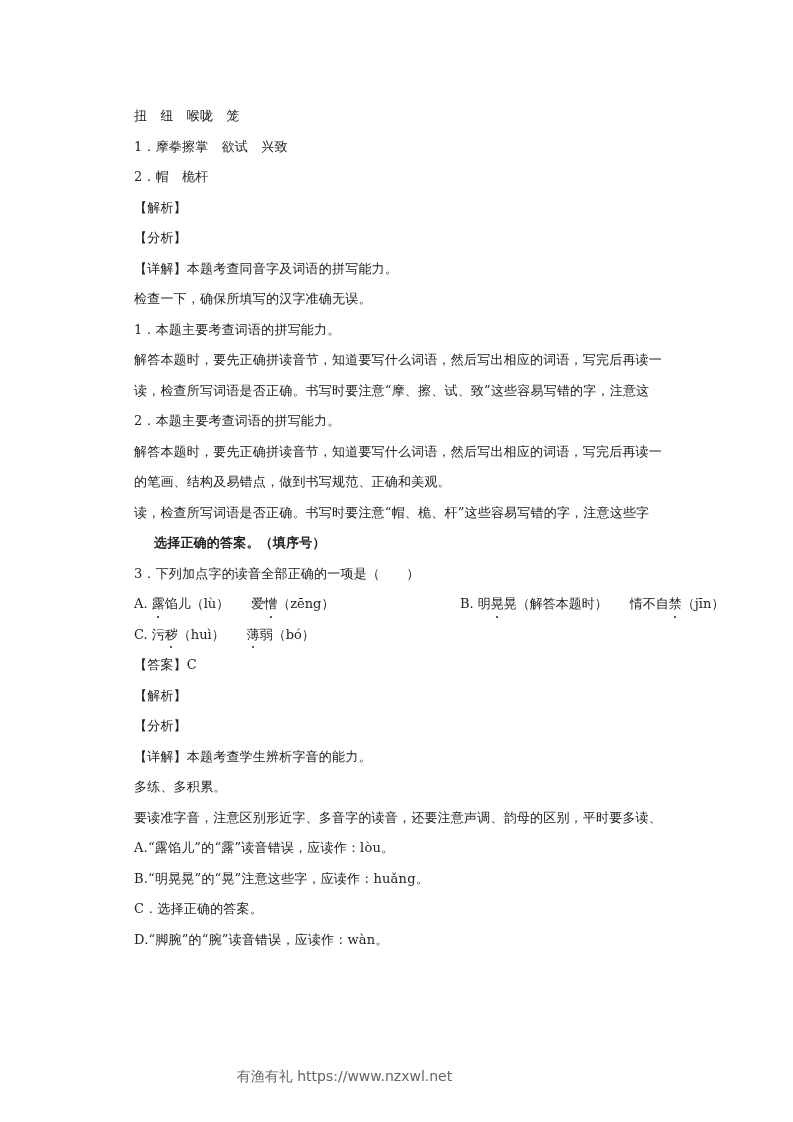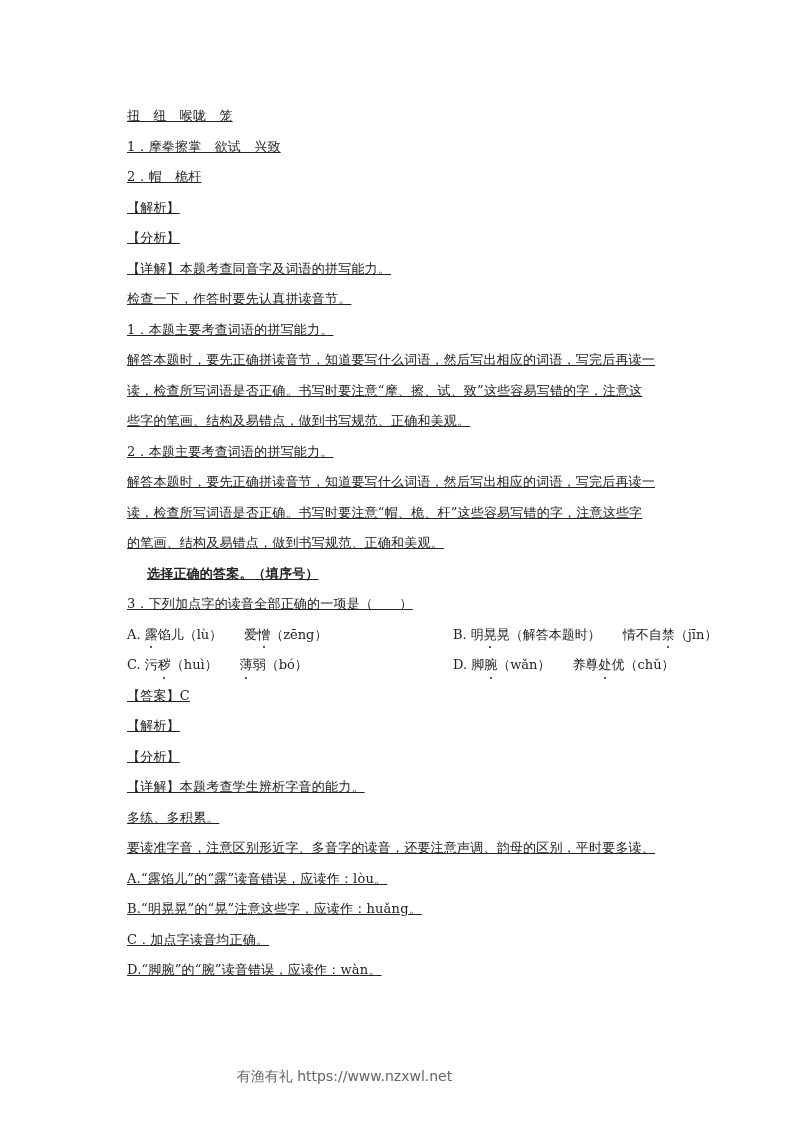--- a/index.html
+++ b/index.html
@@ -1,18 +1,18 @@
 <!DOCTYPE html>
 <html><head>
 <meta charset="utf-8">
 <style>
   html, body { margin: 0; padding: 0; background: #ffffff; }
   body { width: 793px; height: 1122px; position: relative; overflow: hidden;
          font-family: "DejaVu Serif", "Liberation Serif", serif; color: #222; }
-  .page { position: absolute; left: 127px; top: 101px; width: 560px; text-decoration: underline; }
+  .page { position: absolute; left: 134px; top: 101px; width: 560px; }
   .line { font-size: 13px; line-height: 30.5px; height: 30.5px; white-space: nowrap; letter-spacing: 0.2px; }
   .bold { font-weight: bold; font-family: "DejaVu Sans", "Liberation Sans", sans-serif; margin-left: 20px; }
   .opt-row { position: relative; height: 30.5px; font-size: 13px; line-height: 30.5px; white-space: nowrap; text-align: right; }
   .opt-left { position: absolute; left: 0; }
   .opt-right { position: absolute; left: 326px; }
   .dot { position: relative; display: inline-block; }
   .dot::after { content: ""; position: absolute; left: 50%; bottom: 2px; width: 2px; height: 2px; margin-left: -1px;
                 background: #222; border-radius: 50%; }
   .footer { position: absolute; top: 1068px; left: 0; width: 689px; text-align: center;
             font-family: "DejaVu Sans", "Liberation Sans", sans-serif; font-size: 14px; color: #666; }
@@ -21,59 +21,54 @@
 </head>
 <body>
 
 <div class="page">
   <div class="line">扭　纽　喉咙　笼</div>
   <div class="line">1．摩拳擦掌　欲试　兴致</div>
   <div class="line">2．帽　桅杆</div>
   <div class="line">【解析】</div>
   <div class="line">【分析】</div>
   <div class="line">【详解】本题考查同音字及词语的拼写能力。</div>
-  <div class="line">检查一下，作答时要先认真拼读音节。</div>
+  <div class="line">检查一下，确保所填写的汉字准确无误。</div>
   <div class="line">1．本题主要考查词语的拼写能力。</div>
   <div class="line">解答本题时，要先正确拼读音节，知道要写什么词语，然后写出相应的词语，写完后再读一</div>
   <div class="line">读，检查所写词语是否正确。书写时要注意“摩、擦、试、致”这些容易写错的字，注意这</div>
-  <div class="line">些字的笔画、结构及易错点，做到书写规范、正确和美观。</div>
   <div class="line">2．本题主要考查词语的拼写能力。</div>
   <div class="line">解答本题时，要先正确拼读音节，知道要写什么词语，然后写出相应的词语，写完后再读一</div>
+  <div class="line">的笔画、结构及易错点，做到书写规范、正确和美观。</div>
   <div class="line">读，检查所写词语是否正确。书写时要注意“帽、桅、杆”这些容易写错的字，注意这些字</div>
-  <div class="line">的笔画、结构及易错点，做到书写规范、正确和美观。</div>
 
   <div class="line bold">选择正确的答案。（填序号）</div>
   <div class="line">3．下列加点字的读音全部正确的一项是（　　）</div>
 
   <div class="opt-row">
     <span class="opt-left">
       <span>A.</span>
       <span></span><span class="dot">露</span><span>馅儿（lù）</span><span class="sp"></span><span>爱</span><span class="dot">憎</span><span>（zēng）</span>
     </span>
     <span class="opt-right">
       <span>B.</span>
       <span>明</span><span class="dot">晃</span><span>晃（解答本题时）</span><span class="sp"></span><span>情不自</span><span class="dot">禁</span><span>（jīn）</span>
     </span>
   </div>
   <div class="opt-row">
     <span class="opt-left">
       <span>C.</span>
       <span>污</span><span class="dot">秽</span><span>（huì）</span><span class="sp"></span><span></span><span class="dot">薄</span><span>弱（bó）</span>
     </span>
-    <span class="opt-right">
-      <span>D.</span>
-      <span>脚</span><span class="dot">腕</span><span>（wǎn）</span><span class="sp"></span><span>养尊</span><span class="dot">处</span><span>优（chǔ）</span>
-    </span>
   </div>
 
   <div class="line">【答案】C</div>
   <div class="line">【解析】</div>
   <div class="line">【分析】</div>
   <div class="line">【详解】本题考查学生辨析字音的能力。</div>
   <div class="line">多练、多积累。</div>
   <div class="line">要读准字音，注意区别形近字、多音字的读音，还要注意声调、韵母的区别，平时要多读、</div>
   <div class="line">A.“露馅儿”的“露”读音错误，应读作：lòu。</div>
   <div class="line">B.“明晃晃”的“晃”注意这些字，应读作：huǎng。</div>
-  <div class="line">C．加点字读音均正确。</div>
+  <div class="line">C．选择正确的答案。</div>
   <div class="line">D.“脚腕”的“腕”读音错误，应读作：wàn。</div>
 </div>
 
 <div class="footer">有渔有礼 https://www.nzxwl.net</div>
 
 </body></html>

